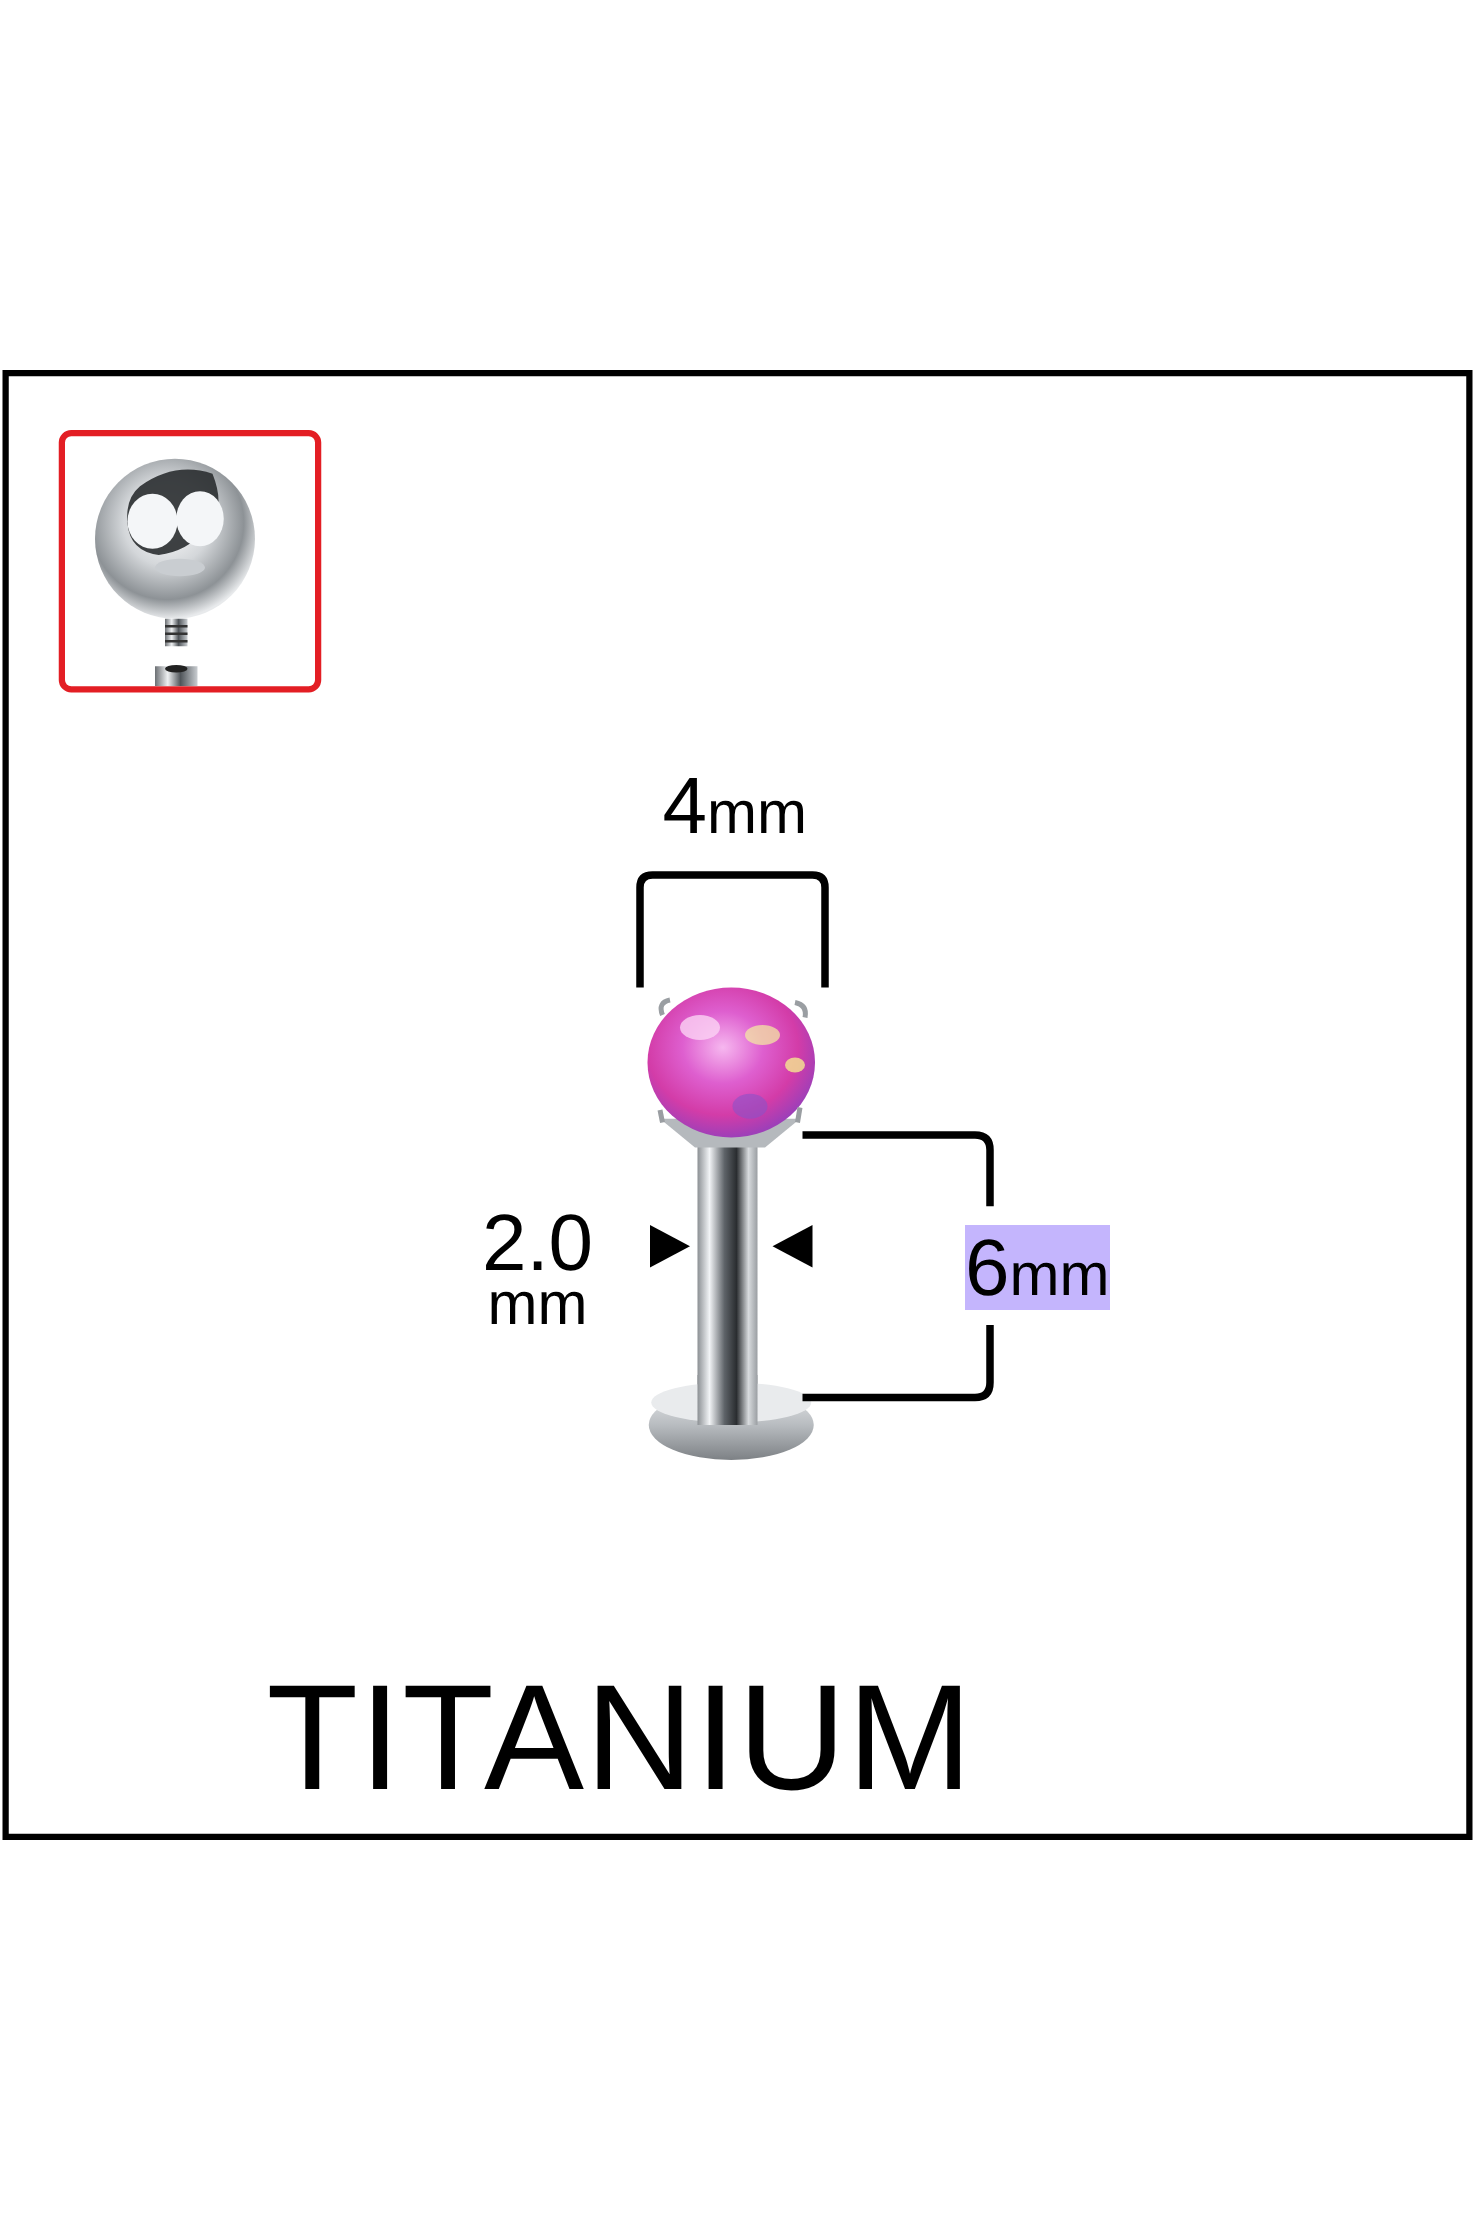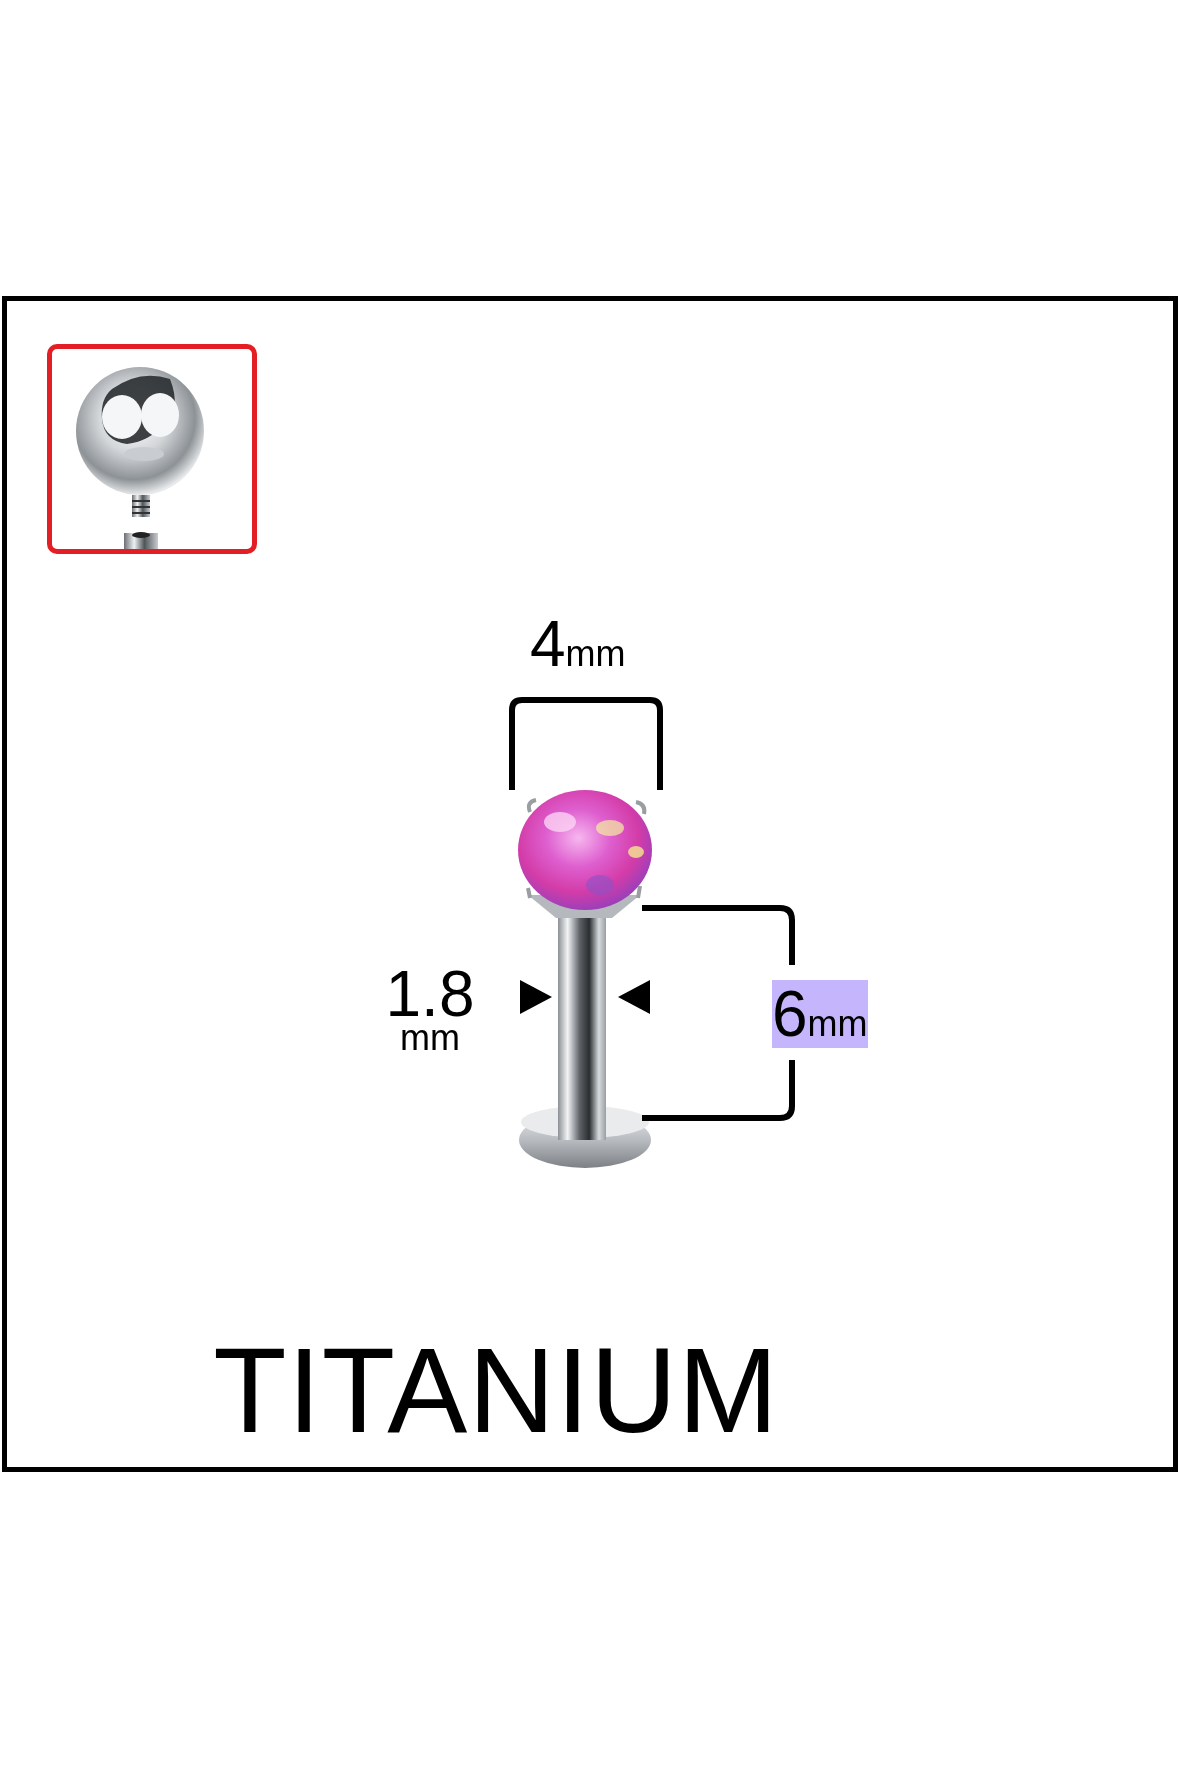--- a/index.html
+++ b/index.html
@@ -1,21 +1,21 @@
 <!DOCTYPE html>
 <html><head>
 <meta charset="utf-8">
 <style>
   html, body { margin:0; padding:0; background:#ffffff; }
   body { width:1180px; height:1770px; position:relative; overflow:hidden; font-family:"Liberation Sans", sans-serif; color:#000; }
   .frame { position:absolute; left:2px; top:296px; width:1166px; height:1166px; border:5px solid #000; background:#fff; }
   .thumb { position:absolute; left:47px; top:344px; width:210px; height:210px; border:5px solid #e31e24; border-radius:10px; background:#fff; box-sizing:border-box; overflow:hidden; }
   .lbl { position:absolute; line-height:1; white-space:nowrap; }
   .big { font-size:64px; }
-  .small { font-size:36px; }
+  .small { font-size:48px; }
   .title { position:absolute; left:0; width:992px; top:1330px; text-align:center; font-size:120px; line-height:1; letter-spacing:1px; }
 </style>
 </head>
 <body>
 
 <div class="frame"></div>
 
 <div class="thumb">
   <svg width="200" height="200" viewBox="0 0 200 200">
     <defs>
@@ -95,21 +95,21 @@
 
   <path d="M642 908 L780 908 Q792 908 792 920 L792 965" fill="none" stroke="#000" stroke-width="6"></path>
   <path d="M792 1060 L792 1106 Q792 1118 780 1118 L642 1118" fill="none" stroke="#000" stroke-width="6"></path>
 </svg>
 
 <div class="lbl" style="left:530px;top:612px;">
   <span class="big">4</span><span class="small">mm</span>
 </div>
 
 <div class="lbl" style="left:375px;top:962px;text-align:center;width:110px;">
-  <div class="big">1.8</div>
+  <div class="big">2.0</div>
   <div class="small" style="margin-top:-6px;">mm</div>
 </div>
 
 <div class="lbl" style="left:772px;top:980px;background:#c4b5fd;padding:2px 0;">
   <span class="big">6</span><span class="small">mm</span>
 </div>
 
 <div class="title">TITANIUM</div>
 
 </body></html>

